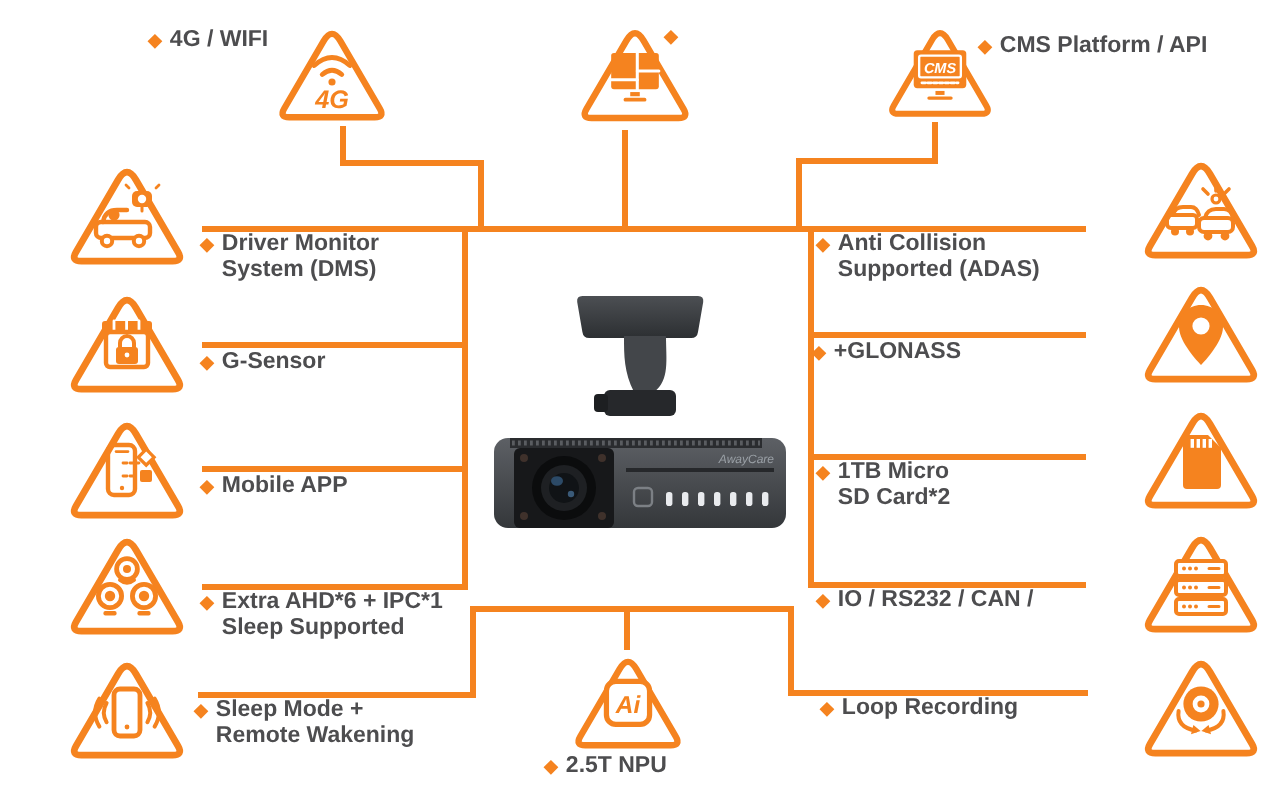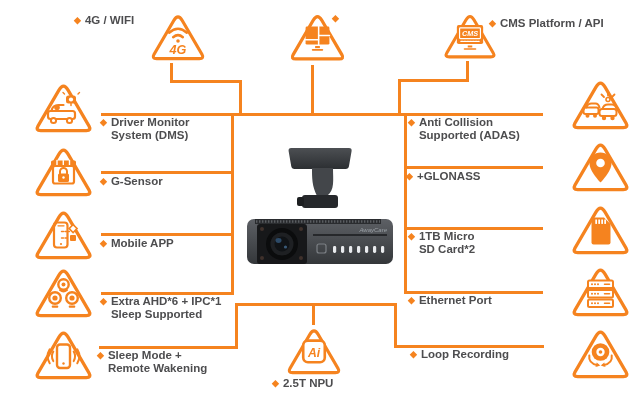--- a/index.html
+++ b/index.html
@@ -88,21 +88,21 @@
       <rect x="98" y="111" width="3.2" height="7" rx="1.4"></rect>
       <rect x="106" y="111" width="3.2" height="7" rx="1.4"></rect>
       <rect x="114" y="111" width="3.2" height="7" rx="1.4"></rect>
       <rect x="122" y="111" width="3.2" height="7" rx="1.4"></rect>
       <rect x="130" y="111" width="3.2" height="7" rx="1.4"></rect>
       <rect x="138" y="111" width="3.2" height="7" rx="1.4"></rect>
       <rect x="146" y="111" width="3.2" height="7" rx="1.4"></rect>
     </g>
   </svg>
 
-  <div class="tri" style="left:148px;top:9px;width:60px;height:55px">
+  <div class="tri" style="left:136px;top:9px;width:60px;height:55px">
     <svg viewBox="0 0 64 54">
       <path class="tshape" d="M27.5,10 Q32,2.2 36.5,10 L57.5,46 Q60.2,50.6 54.8,50.6 L9.2,50.6 Q3.8,50.6 6.5,46 Z"></path>
       <path class="ic-s" stroke-width="2.6" d="M22.5,23 Q32,14.5 41.5,23"></path>
       <path class="ic-s" stroke-width="2.6" d="M26.8,27.8 Q32,23.3 37.2,27.8"></path>
       <circle class="ic" cx="32" cy="31.8" r="1.9"></circle>
       <text class="itxt" x="32" y="45.5" font-size="13.5" text-anchor="middle">4G</text>
     </svg>
   </div>
   <div class="tri" style="left:287px;top:8px;width:61px;height:57px">
     <svg viewBox="0 0 64 54">
@@ -339,21 +339,21 @@
   <div class="lbl" style="left:408px;top:230px">
     <span class="blt">◆</span>
     <span class="txt">
       <span>1TB Micro</span>
       <span>SD Card*2</span>
     </span>
   </div>
   <div class="lbl" style="left:408px;top:294px">
     <span class="blt">◆</span>
     <span class="txt">
-      <span>Ethernet Port</span>
+      <span>IO / RS232 / CAN /</span>
     </span>
   </div>
   <div class="lbl" style="left:410px;top:348px">
     <span class="blt">◆</span>
     <span class="txt">
         <span>Loop Recording</span>
       </span>
   </div>
 
 </div>

